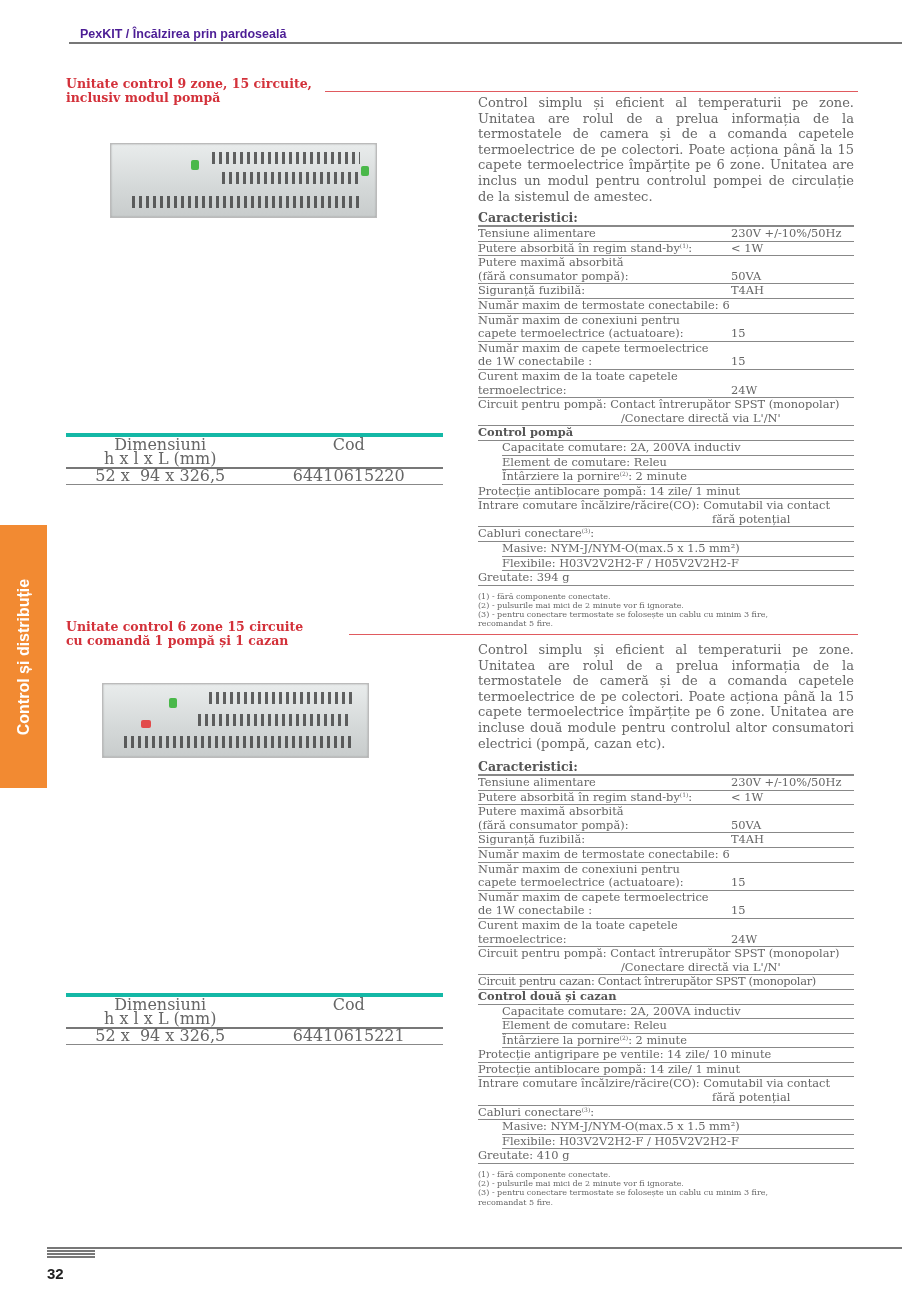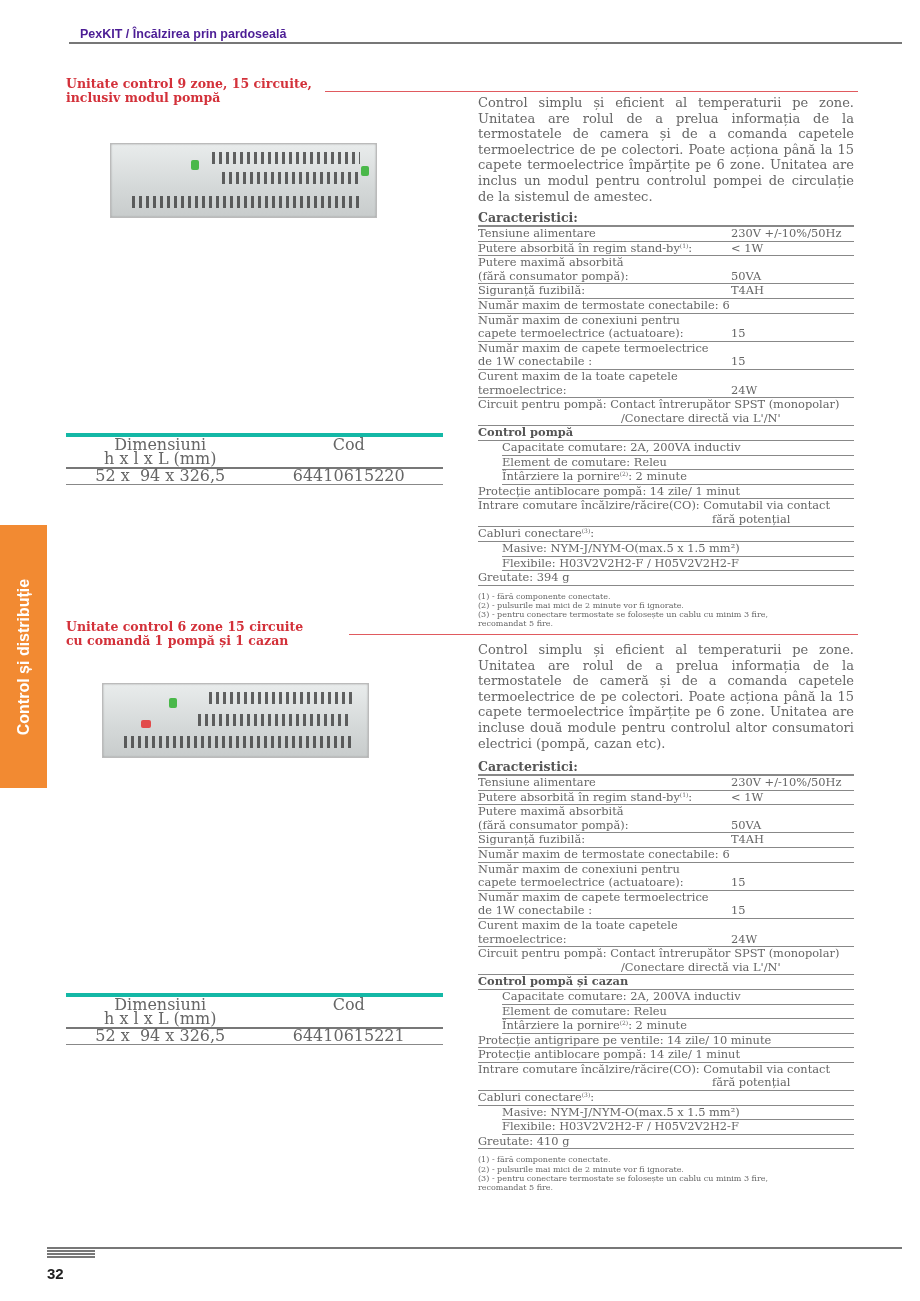--- a/index.html
+++ b/index.html
@@ -227,21 +227,24 @@
         <div>termoelectrice:</div>
       </div>
       <div class="v" style="align-self:flex-end">24W</div>
     </div>
   <div class="srow full">
       <div class="k">
         <div>Circuit pentru pompă: Contact întrerupător SPST (monopolar)</div>
         <div style="padding-left:143px">/Conectare directă via L'/N'</div>
       </div>
     </div>
-  <div class="sub-h">Control pompă și cazan</div>
+  <div class="srow full">
+      <div class="k" style="letter-spacing:-0.3px">Circuit pentru cazan: Contact întrerupător SPST (monopolar)</div>
+    </div>
+  <div class="sub-h">Control două și cazan</div>
   <div class="srow indent">
       <div>Capacitate comutare: 2A, 200VA inductiv</div>
     </div>
   <div class="srow indent">
       <div>Element de comutare: Releu</div>
     </div>
   <div class="srow indent">
       <div><span>Întârziere la pornire</span><sup>(2)</sup><span>: 2 minute</span></div>
     </div>
   <div class="srow">

